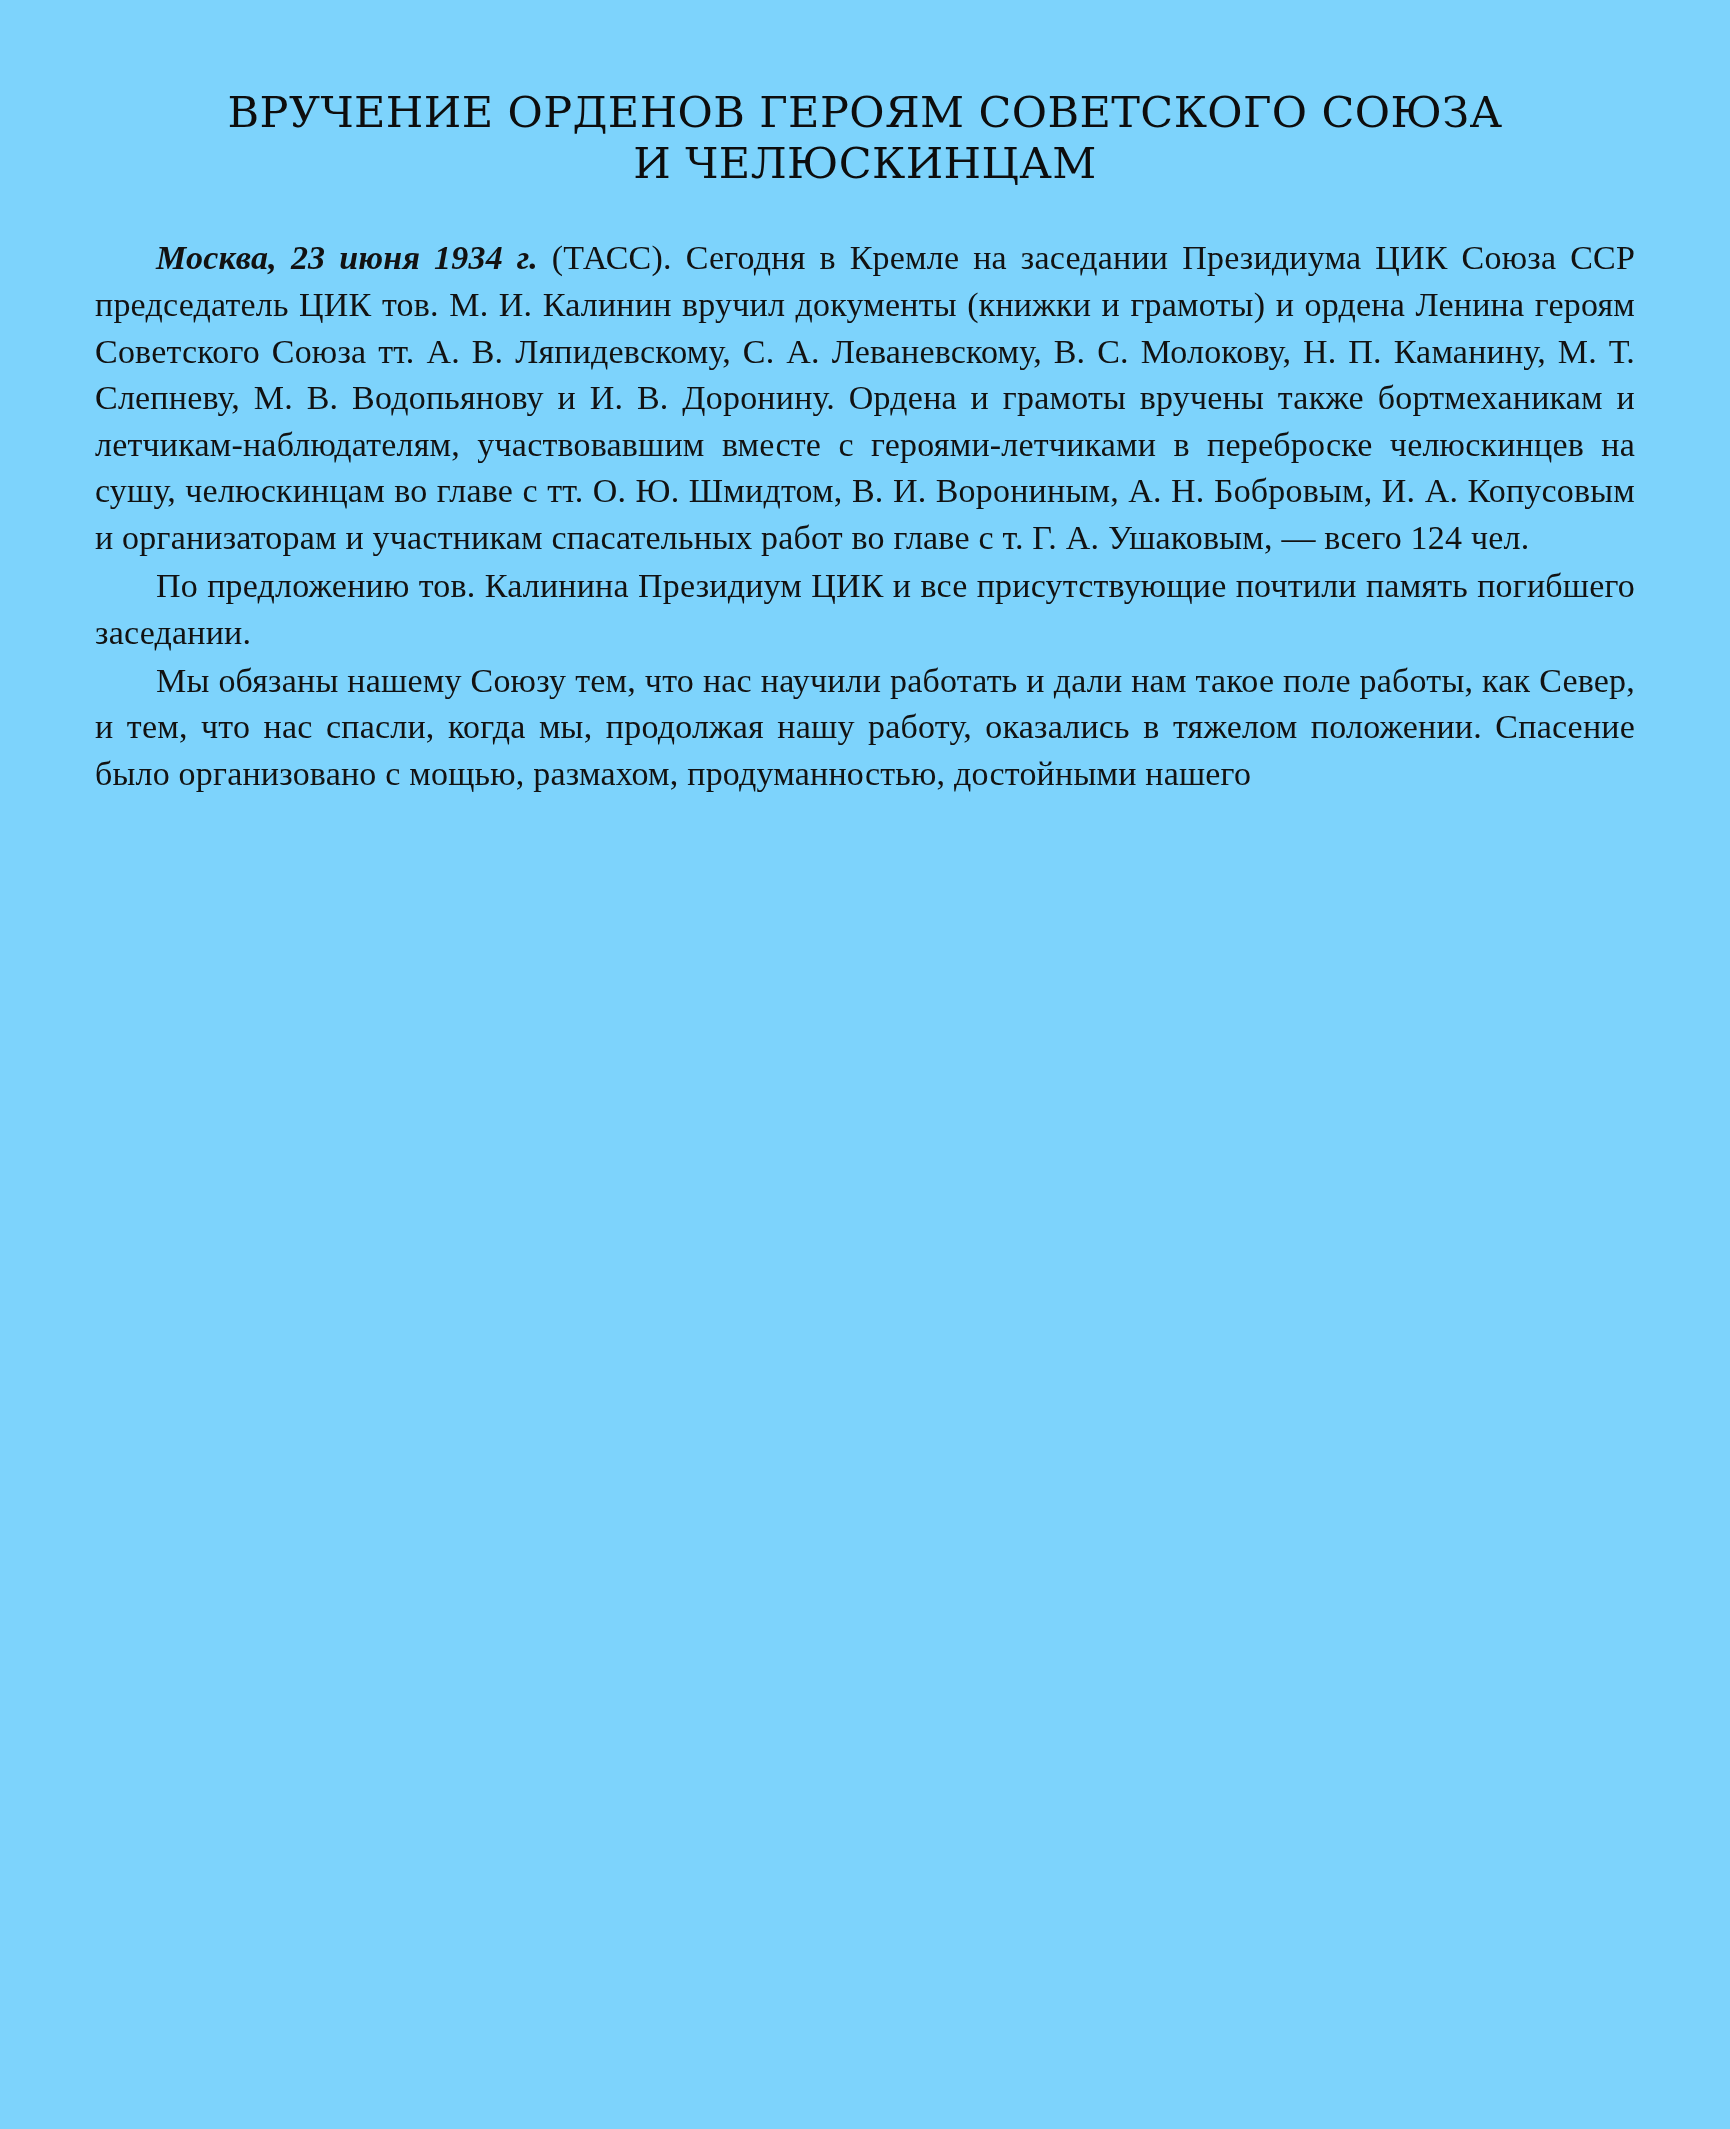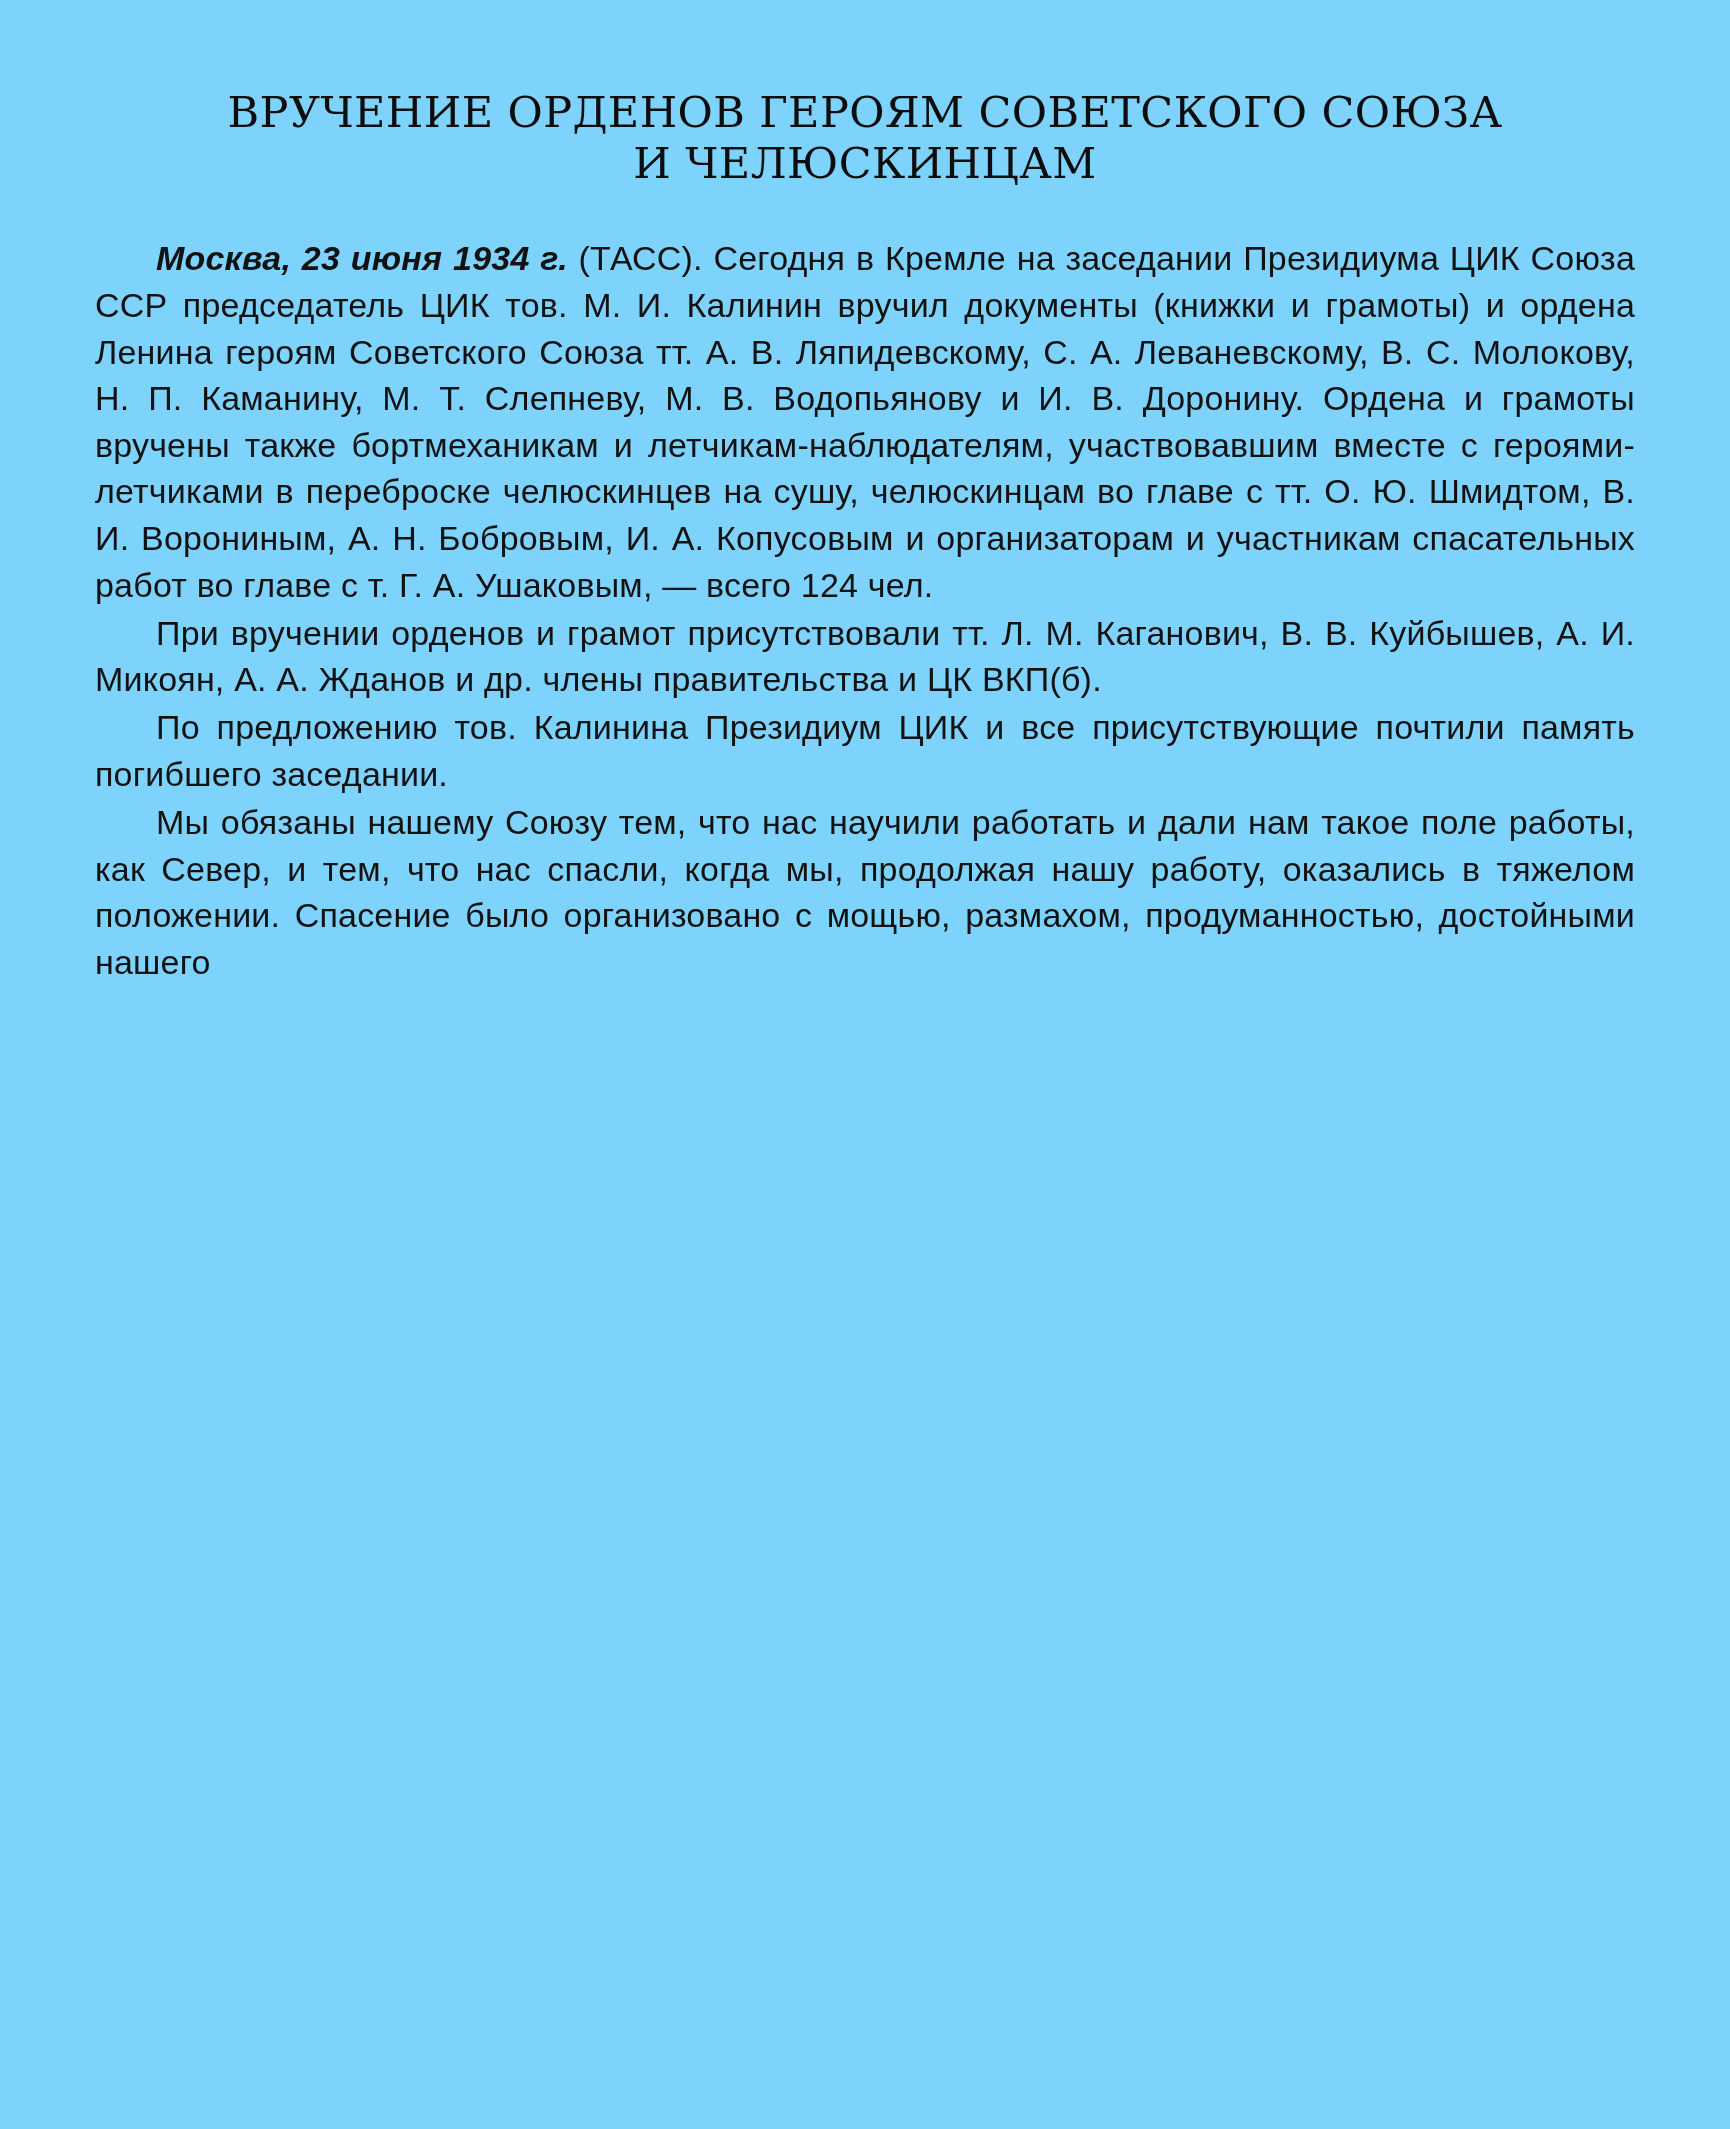--- a/index.html
+++ b/index.html
@@ -38,21 +38,21 @@
   .doc-title .title-line {
     display: block;
   }
   .body-text p {
     margin: 0;
     font-size: 34px;
     line-height: 1.37;
     text-align: justify;
     text-justify: inter-word;
     color: #121212;
-    font-family: Liberation Sans, sans-serif;
+    font-family: Liberation Serif, serif;
     letter-spacing: 0.2px;
   }
   .body-text p + p {
     margin-top: 1.6px;
   }
   .indent {
     text-indent: 61px;
   }
   .lead-italic {
     font-style: italic;
@@ -75,21 +75,20 @@
 
     <h1 class="doc-title">
       <span class="title-line">ВРУЧЕНИЕ ОРДЕНОВ ГЕРОЯМ СОВЕТСКОГО СОЮЗА</span>
       <span class="title-line">И ЧЕЛЮСКИНЦАМ</span>
     </h1>
 
     <div class="body-text">
 
       <p class="indent"><span class="lead-italic">Москва, 23 июня 1934 г.</span><span> (ТАСС). Сегодня в Кремле на заседании Президиума ЦИК Союза ССР председатель ЦИК тов. М. И. Калинин вручил документы (книжки и грамоты) и ордена Ленина героям Советского Союза тт. А. В. Ляпидевскому, С. А. Леваневскому, В. С. Молокову, Н. П. Каманину, М. Т. Слепневу, М. В. Водопьянову и И. В. Доронину. Ордена и грамоты вручены также бортмеханикам и летчикам-наблюдателям, участвовавшим вместе с героями-летчиками в переброске челюскинцев на сушу, челюскинцам во главе с тт. О. Ю. Шмидтом, В. И. Ворониным, А. Н. Бобровым, И. А. Копусовым и организаторам и участникам спасательных работ во главе с т. Г. А. Ушаковым, — всего 124 чел.</span></p>
 
-      <p class="indent">При вручении орденов и грамот присутствовали тт. Л. М. Каганович, В. В. Куйбышев, А. И. Микоян, А. А. Жданов и др. члены правительства и ЦК ВКП(б).</p>
 
 
 
       <p class="indent">По предложению тов. Калинина Президиум ЦИК и все присутствующие почтили память погибшего заседании.</p>
 
 
 
       <p class="indent">Мы обязаны нашему Союзу тем, что нас научили работать и дали нам такое поле работы, как Север, и тем, что нас спасли, когда мы, продолжая нашу работу, оказались в тяжелом положении. Спасение было организовано с мощью, размахом, продуманностью, достойными нашего</p>
 
     </div>

